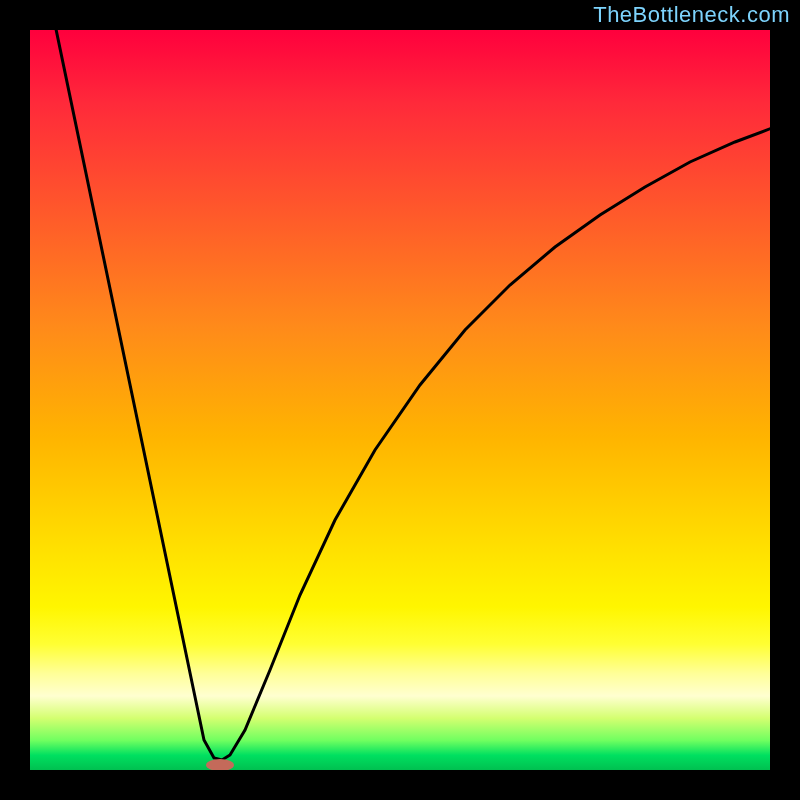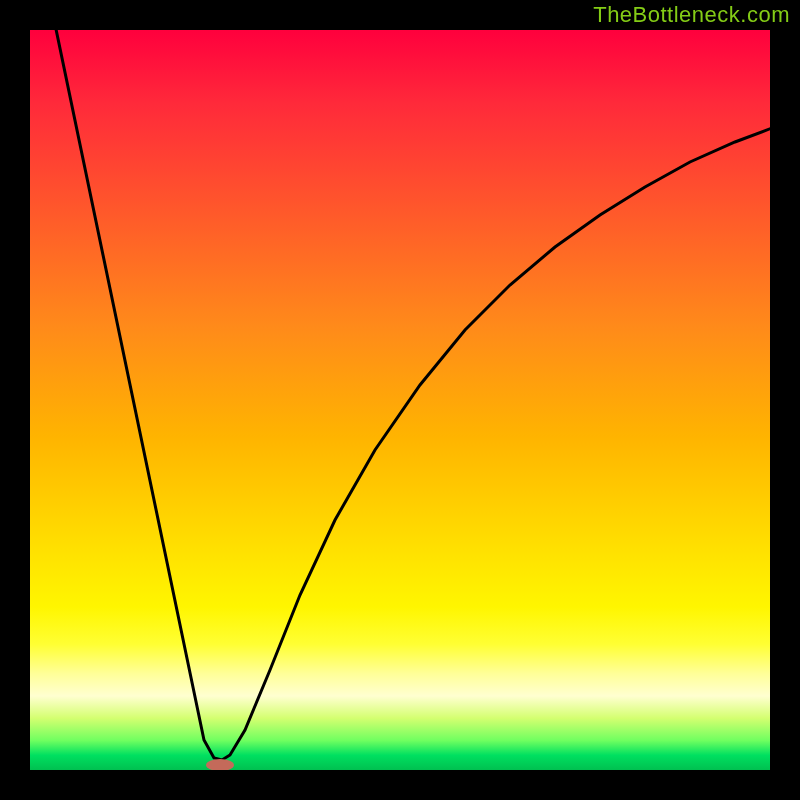--- a/index.html
+++ b/index.html
@@ -14,21 +14,21 @@
   .frame {
     position: relative;
     width: 800px;
     height: 800px;
     background: #000;
   }
   .watermark {
     position: absolute;
     top: 2px;
     right: 10px;
-    color: #84cc16;
+    color: #7dd3fc;
     font-size: 22px;
     font-weight: 500;
     letter-spacing: 0.5px;
     z-index: 5;
   }
   .plot {
     position: absolute;
     left: 30px;
     top: 30px;
     width: 740px;

